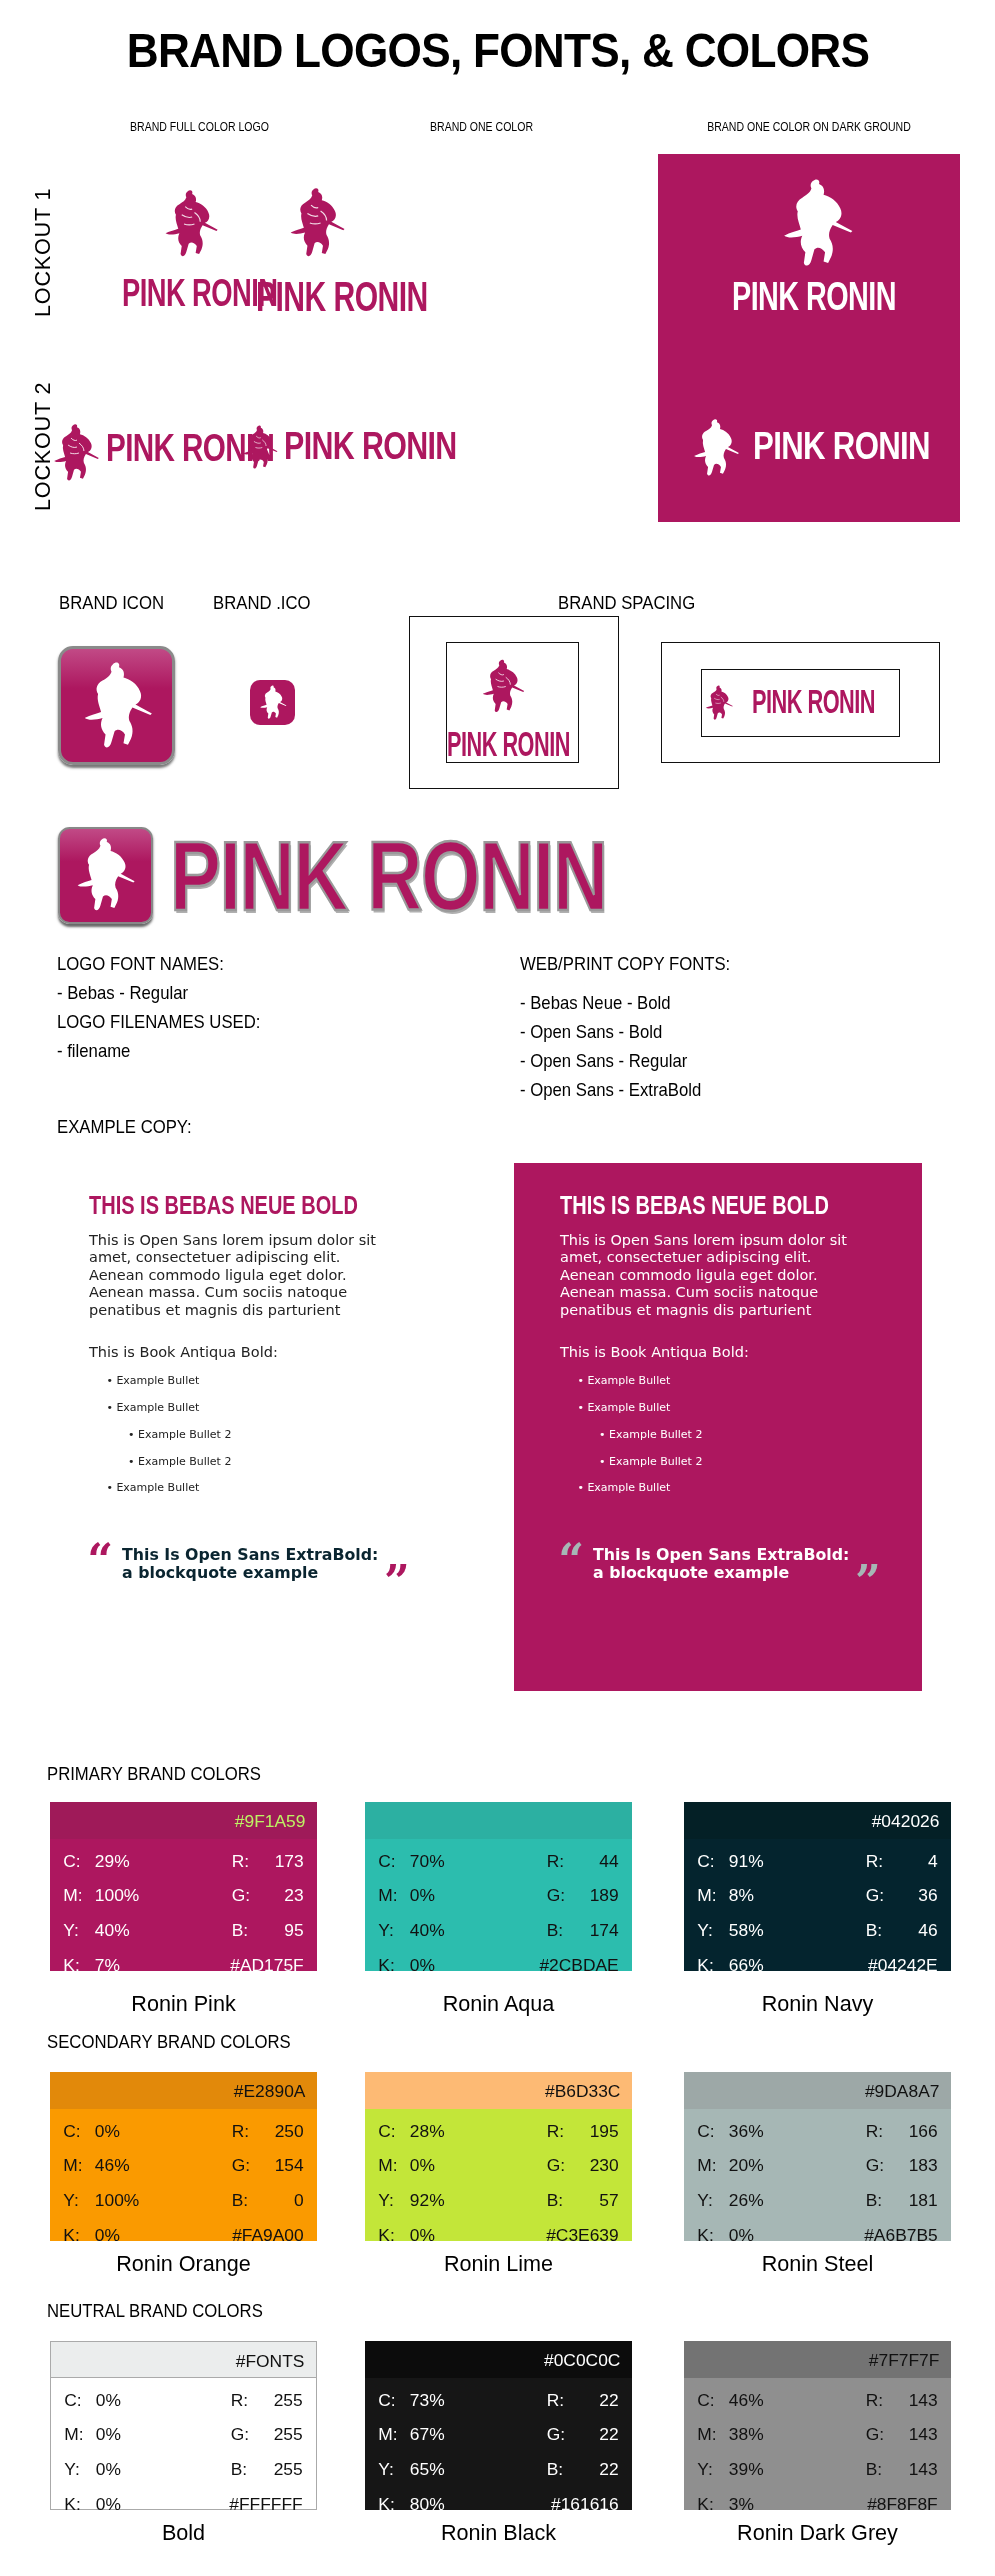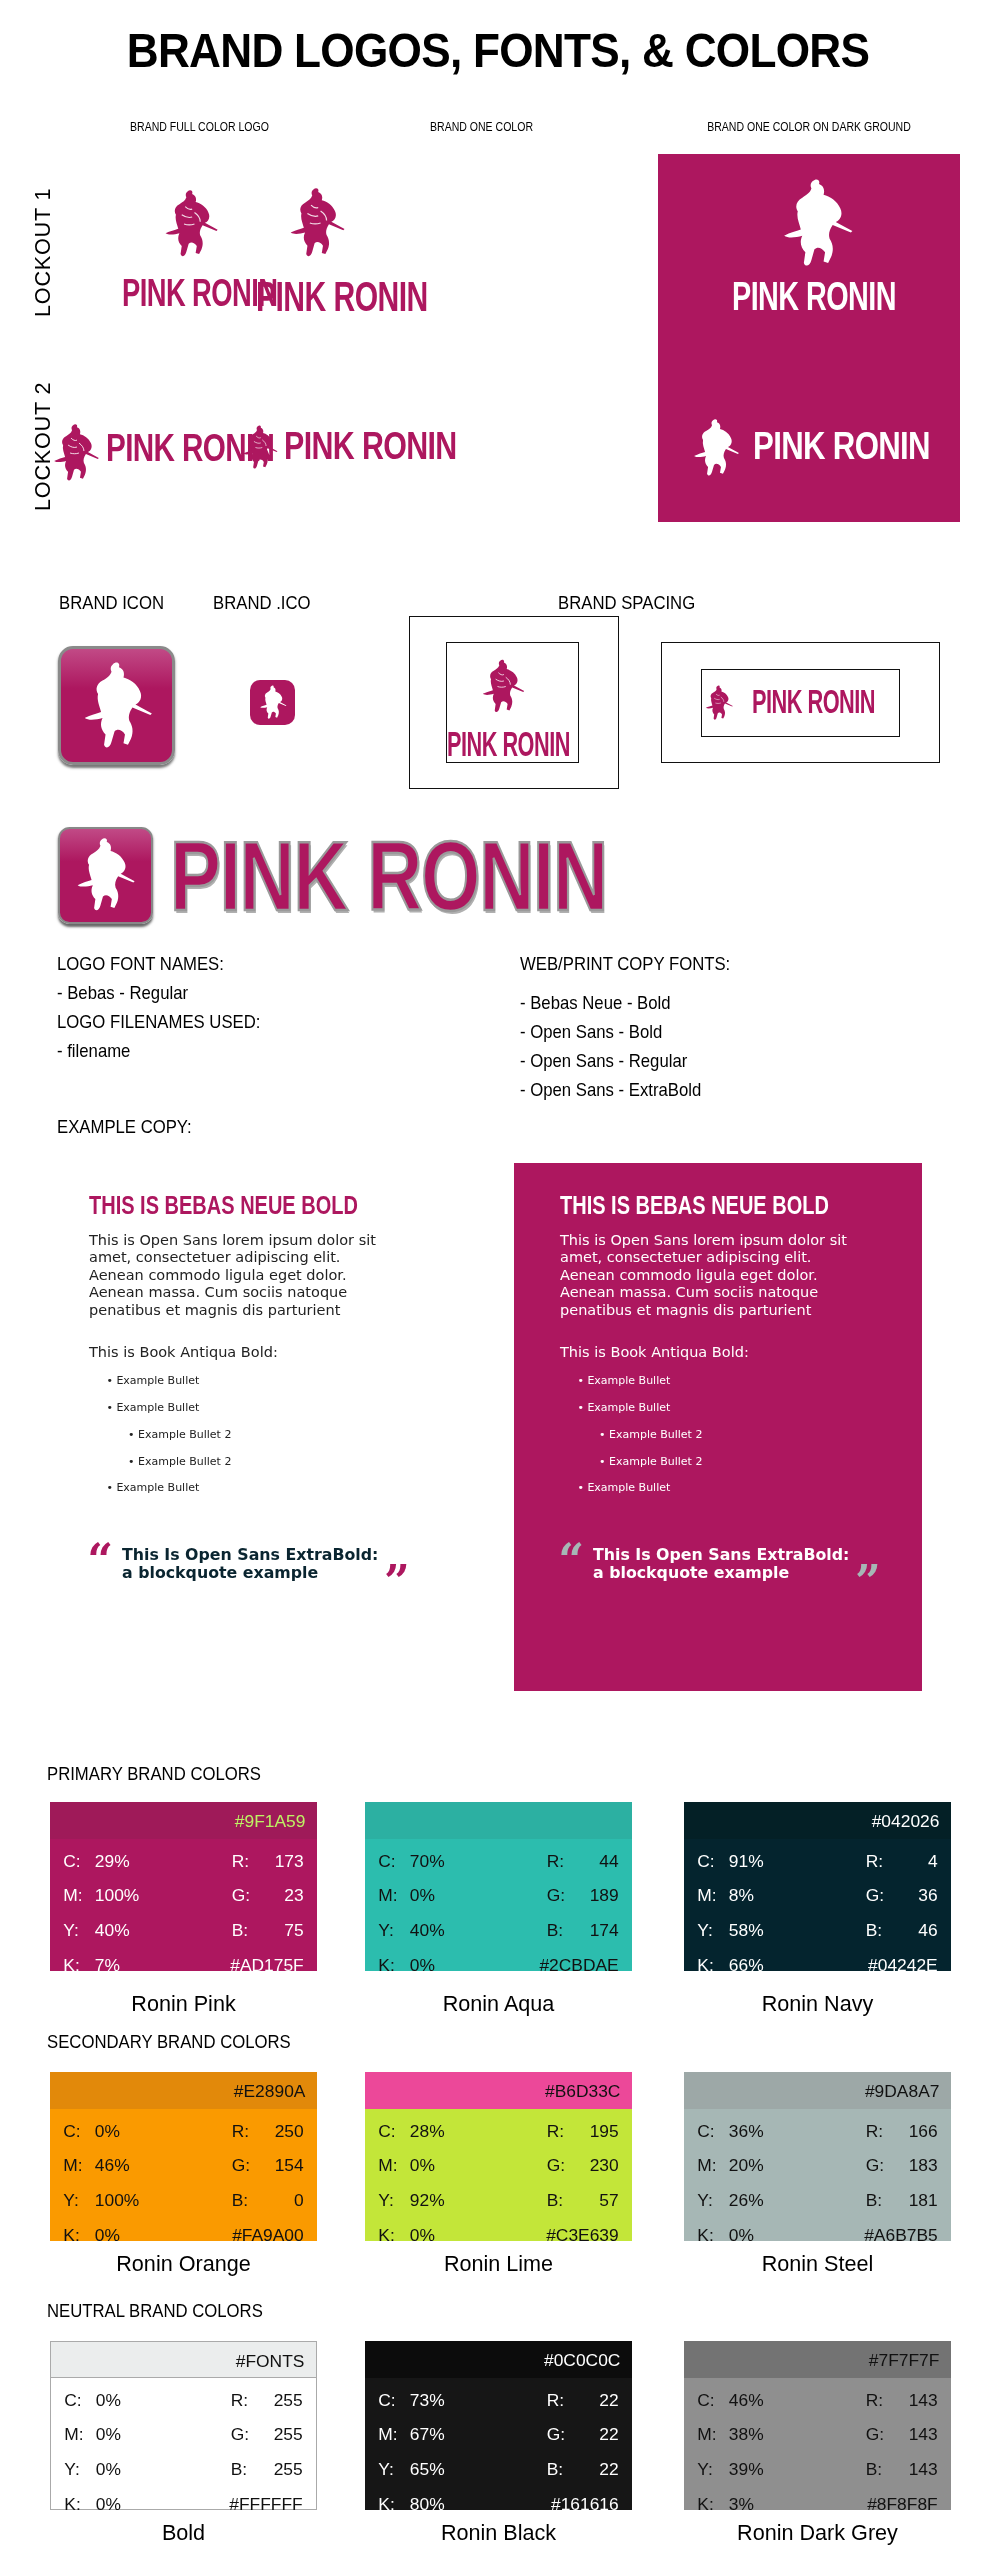--- a/index.html
+++ b/index.html
@@ -236,21 +236,21 @@
         <div class="row" style="top:11.6px;">
           <span class="l"><span>C:</span><span class="v">29%</span></span>
           <span class="r"><span class="k">R:</span><span class="v">173</span></span>
         </div>
         <div class="row" style="top:46px;">
           <span class="l"><span>M:</span><span class="v">100%</span></span>
           <span class="r"><span class="k">G:</span><span class="v">23</span></span>
         </div>
         <div class="row" style="top:81px;">
           <span class="l"><span>Y:</span><span class="v">40%</span></span>
-          <span class="r"><span class="k">B:</span><span class="v">75</span></span>
+          <span class="r"><span class="k">B:</span><span class="v">95</span></span>
         </div>
         <div class="row" style="top:116px;">
           <span class="l"><span>K:</span><span class="v">7%</span></span>
           <span class="r">#AD175F</span>
         </div>
       </div>
     </div>
     <div class="swatch-name" style="left: 50px; top: 1991px;">Ronin Pink</div>
     <div class="swatch" style="left: 365px; top: 1802px;">
       <div class="head" style="background:#2CB0A2;color:#111111;">
@@ -318,21 +318,21 @@
           <span class="r"><span class="k">B:</span><span class="v">0</span></span>
         </div>
         <div class="row" style="top:116px;">
           <span class="l"><span>K:</span><span class="v">0%</span></span>
           <span class="r">#FA9A00</span>
         </div>
       </div>
     </div>
     <div class="swatch-name" style="left: 50px; top: 2251px;">Ronin Orange</div>
     <div class="swatch" style="left: 365px; top: 2072px;">
-      <div class="head" style="background:#ec4899;color:#111111;">
+      <div class="head" style="background:#fdba74;color:#111111;">
         <span>#B6D33C</span>
       </div>
       <div class="body" style="background:#C3E639;color:#111111;">
         <div class="row" style="top:11.6px;">
           <span class="l"><span>C:</span><span class="v">28%</span></span>
           <span class="r"><span class="k">R:</span><span class="v">195</span></span>
         </div>
         <div class="row" style="top:46px;">
           <span class="l"><span>M:</span><span class="v">0%</span></span>
           <span class="r"><span class="k">G:</span><span class="v">230</span></span>

